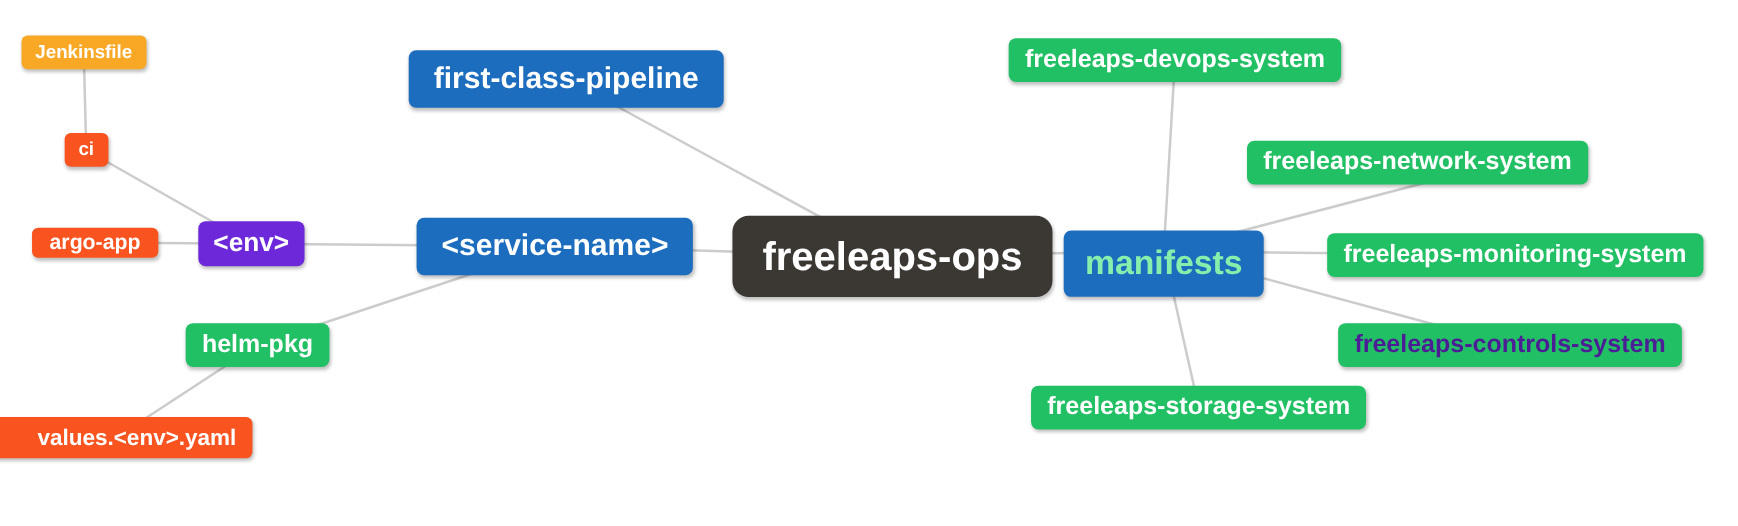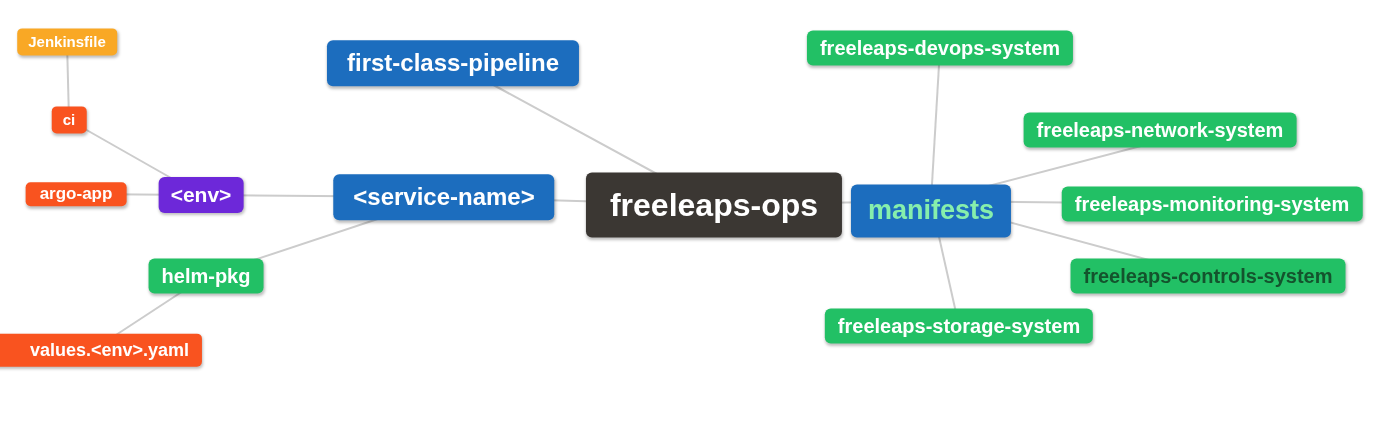--- a/index.html
+++ b/index.html
@@ -71,21 +71,21 @@
 
   <div id="node-layer">
       <div class="node size-xs" style="left: 67px; top: 42px; background: rgb(249, 168, 37); color: rgb(255, 255, 255);">Jenkinsfile</div>
       <div class="node size-xs" style="left: 69px; top: 120px; background: rgb(249, 83, 31); color: rgb(255, 255, 255);">ci</div>
       <div class="node size-sm" style="left: 76px; top: 194px; background: rgb(249, 83, 31); color: rgb(255, 255, 255);">argo-app</div>
       <div class="node size-mde" style="left: 201px; top: 195px; background: #6d28d9; color: rgb(255, 255, 255);">&lt;env&gt;</div>
       <div class="node size-xl" style="left: 444px; top: 197px; background: rgb(28, 109, 190); color: rgb(255, 255, 255);">&lt;service-name&gt;</div>
       <div class="node size-xl" style="left: 453px; top: 63px; background: rgb(28, 109, 190); color: rgb(255, 255, 255);">first-class-pipeline</div>
       <div class="node size-md" style="left: 206px; top: 276px; background: rgb(34, 192, 101); color: rgb(255, 255, 255);">helm-pkg</div>
       <div class="node size-smv" style="left: 93px; top: 350px; background: rgb(249, 83, 31); color: rgb(255, 255, 255); padding-left: 46px;">values.&lt;env&gt;.yaml</div>
-      <div class="node size-xxl" style="left: 714px; top: 205px; background: rgb(59, 55, 51); color: rgb(255, 255, 255);">freeleaps-ops</div>
+      <div class="node size-xxl" style="left: 714px; top: 205px; background: rgb(59, 55, 51); color: rgb(255, 255, 255); border-radius: 13px;">freeleaps-ops</div>
       <div class="node size-lg" style="left: 931px; top: 211px; background: rgb(28, 109, 190); color: #86efac;">manifests</div>
       <div class="node size-md" style="left: 940px; top: 48px; background: rgb(34, 192, 101); color: rgb(255, 255, 255);">freeleaps-devops-system</div>
-      <div class="node size-md" style="left: 1160px; top: 130px; background: rgb(34, 192, 101); color: rgb(255, 255, 255);">freeleaps-network-system</div>
+      <div class="node size-md" style="left: 1134px; top: 130px; background: rgb(34, 192, 101); color: rgb(255, 255, 255);">freeleaps-network-system</div>
       <div class="node size-md" style="left: 1212px; top: 204px; background: rgb(34, 192, 101); color: rgb(255, 255, 255);">freeleaps-monitoring-system</div>
-      <div class="node size-md" style="left: 1208px; top: 276px; background: rgb(34, 192, 101); color: #14532d;">freeleaps-controls-system</div>
+      <div class="node size-md" style="left: 1208px; top: 276px; background: rgb(34, 192, 101); color: #4c1d95;">freeleaps-controls-system</div>
       <div class="node size-md" style="left: 959px; top: 326px; background: rgb(34, 192, 101); color: rgb(255, 255, 255);">freeleaps-storage-system</div>
     </div>
 </div>
 
 </body></html>

